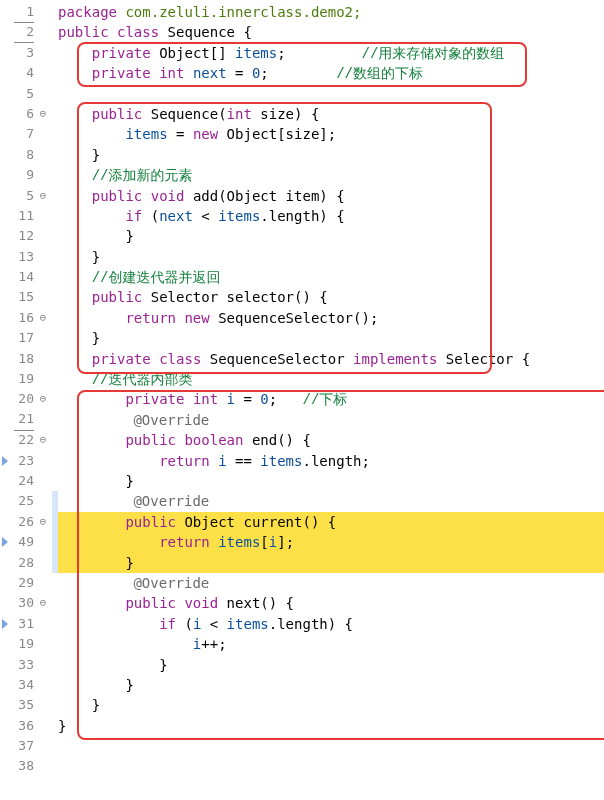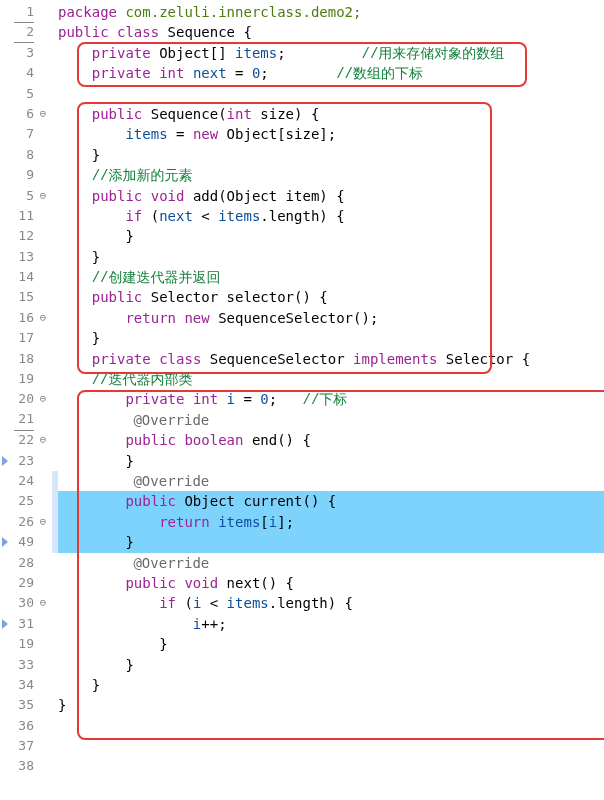--- a/index.html
+++ b/index.html
@@ -64,21 +64,21 @@
       padding-top: 2px;
     }
     .code-line {
       height: 20.4px;
       line-height: 20.4px;
       white-space: pre;
       position: relative;
       padding-left: 6px;
     }
     .code-line.hl {
-      background: #7dd3fc;
+      background: #fde047;
     }
     .left-bar {
       position: absolute;
       left: 0;
       top: 0;
       bottom: 0;
       width: 6px;
       background: #d7e6fb;
     }
     .kw { color: #9b2393; }
@@ -276,20 +276,21 @@
       <div class="code-line"><span>    </span><span>}</span></div>
       <div class="code-line"><span>    </span><span class="com">//创建迭代器并返回</span></div>
       <div class="code-line"><span>    </span><span class="kw">public</span><span> Selector </span><span>selector() {</span></div>
       <div class="code-line"><span>        </span><span class="kw">return</span><span class="kw"> new </span><span>SequenceSelector();</span></div>
       <div class="code-line"><span>    </span><span>}</span></div>
       <div class="code-line"><span>    </span><span class="kw">private</span><span class="kw"> class </span><span>SequenceSelector </span><span class="kw">implements</span><span> Selector {</span></div>
       <div class="code-line"><span>    </span><span class="com">//迭代器内部类</span></div>
       <div class="code-line"><span>        </span><span class="kw">private</span><span class="kw"> int </span><span class="field">i</span><span> = </span><span class="num">0</span><span>;</span><span>   </span><span class="com">//下标</span></div>
       <div class="code-line"><span>        </span><span class="ann">@Override</span></div>
       <div class="code-line"><span>        </span><span class="kw">public</span><span class="kw"> boolean </span><span>end() {</span></div>
+      <div class="code-line"><span>            </span><span class="kw">return</span><span> </span><span class="field">i</span><span> == </span><span class="field">items</span><span>.length;</span></div>
       <div class="code-line"><span>        </span><span>}</span></div>
       <div class="code-line"><div class="left-bar"></div><span>        </span><span class="ann">@Override</span></div>
       <div class="code-line hl"><div class="left-bar"></div><span>        </span><span class="kw">public</span><span> Object </span><span>current() {</span></div>
       <div class="code-line hl"><div class="left-bar"></div><span>            </span><span class="kw">return</span><span> </span><span class="field">items</span><span>[</span><span class="field">i</span><span>];</span></div>
       <div class="code-line hl"><div class="left-bar"></div><span>        </span><span>}</span></div>
       <div class="code-line"><span>        </span><span class="ann">@Override</span></div>
       <div class="code-line"><span>        </span><span class="kw">public</span><span class="kw"> void </span><span>next() {</span></div>
       <div class="code-line"><span>            </span><span class="kw">if</span><span> (</span><span class="field">i</span><span> &lt; </span><span class="field">items</span><span>.length) {</span></div>
       <div class="code-line"><span>                </span><span class="field">i</span><span>++;</span></div>
       <div class="code-line"><span>            </span><span>}</span></div>

